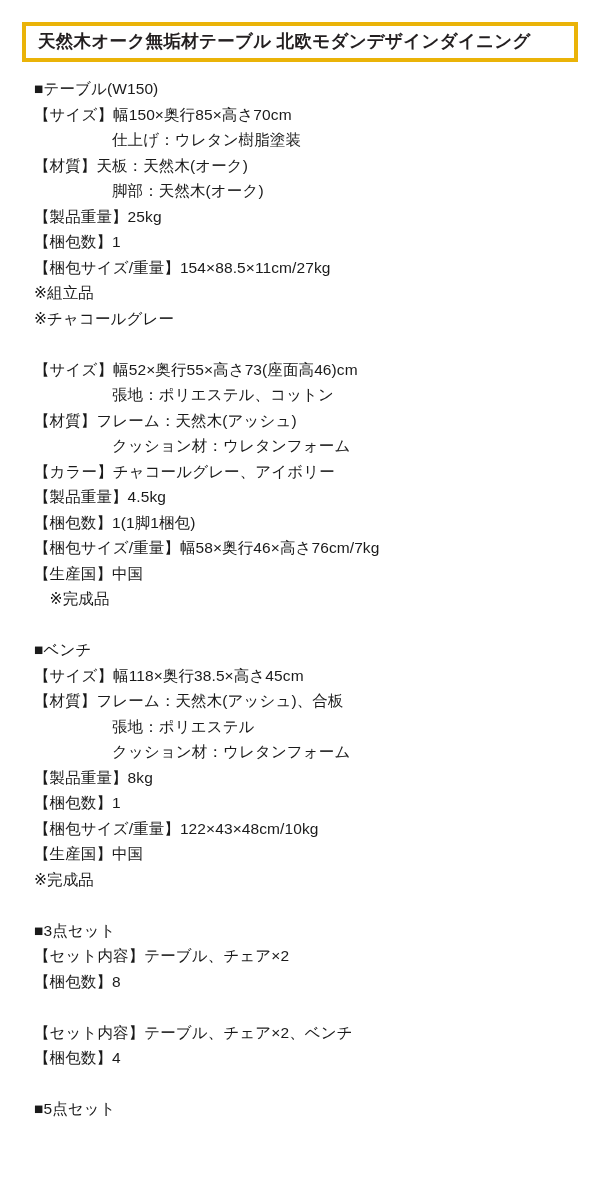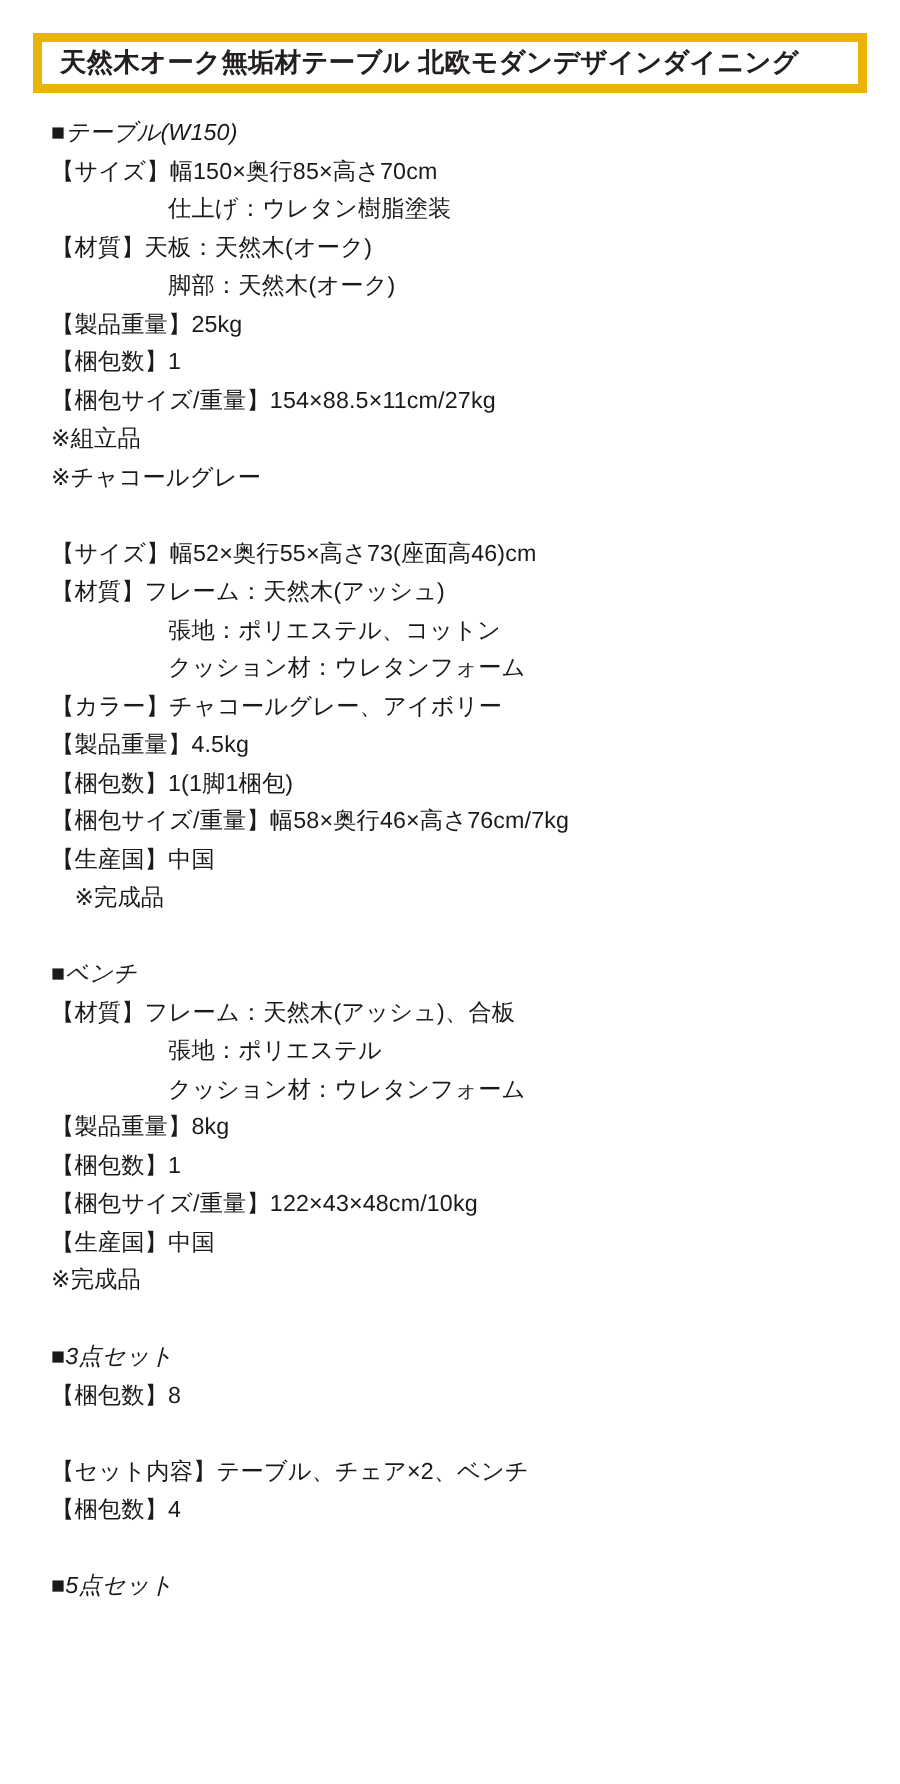--- a/index.html
+++ b/index.html
@@ -16,21 +16,21 @@
   }
   .page {
     width: 600px;
     height: 1189px;
     box-sizing: border-box;
     padding: 22px 0 0 0;
     position: relative;
   }
   .title-box {
     margin: 0 22px;
-    border: 6px solid #eab308;
+    border: 4px solid #eab308;
     box-sizing: border-box;
     height: 40px;
     display: flex;
     align-items: center;
     padding: 0 12px;
   }
   .title-text {
     font-size: 17.5px;
     font-weight: 700;
     letter-spacing: 0.3px;
@@ -48,21 +48,20 @@
   }
   .line {
     white-space: pre;
     min-height: 25.5px;
   }
   .line.blank {
     height: 25.5px;
   }
   .line.heading {
     font-weight: 400;
-    font-style: italic;
   }
 </style>
 </head>
 <body>
 
 <div class="page">
 
   <div class="title-box">
     <div class="title-text">天然木オーク無垢材テーブル 北欧モダンデザインダイニング</div>
   </div>
@@ -73,41 +72,43 @@
       <div class="line">　　　　　仕上げ：ウレタン樹脂塗装</div>
       <div class="line">【材質】天板：天然木(オーク)</div>
       <div class="line">　　　　　脚部：天然木(オーク)</div>
       <div class="line">【製品重量】25kg</div>
       <div class="line">【梱包数】1</div>
       <div class="line">【梱包サイズ/重量】154×88.5×11cm/27kg</div>
       <div class="line">※組立品</div>
       <div class="line">※チャコールグレー</div>
       <div class="line blank">&nbsp;</div>
       <div class="line">【サイズ】幅52×奥行55×高さ73(座面高46)cm</div>
+      <div class="line">　　　　　張地：ポリエステル、コットン</div>
       <div class="line">【材質】フレーム：天然木(アッシュ)</div>
-      <div class="line">　　　　　張地：ポリエステル、コットン</div>
       <div class="line">　　　　　クッション材：ウレタンフォーム</div>
       <div class="line">【カラー】チャコールグレー、アイボリー</div>
       <div class="line">【製品重量】4.5kg</div>
       <div class="line">【梱包数】1(1脚1梱包)</div>
       <div class="line">【梱包サイズ/重量】幅58×奥行46×高さ76cm/7kg</div>
       <div class="line">【生産国】中国</div>
       <div class="line">　※完成品</div>
       <div class="line blank">&nbsp;</div>
       <div class="line heading">■ベンチ</div>
+      <div class="line">【サイズ】幅118×奥行38.5×高さ45cm</div>
       <div class="line">【材質】フレーム：天然木(アッシュ)、合板</div>
       <div class="line">　　　　　張地：ポリエステル</div>
       <div class="line">　　　　　クッション材：ウレタンフォーム</div>
       <div class="line">【製品重量】8kg</div>
       <div class="line">【梱包数】1</div>
       <div class="line">【梱包サイズ/重量】122×43×48cm/10kg</div>
       <div class="line">【生産国】中国</div>
       <div class="line">※完成品</div>
       <div class="line blank">&nbsp;</div>
       <div class="line heading">■3点セット</div>
+      <div class="line">【セット内容】テーブル、チェア×2</div>
       <div class="line">【梱包数】8</div>
       <div class="line blank">&nbsp;</div>
       <div class="line">【セット内容】テーブル、チェア×2、ベンチ</div>
       <div class="line">【梱包数】4</div>
       <div class="line blank">&nbsp;</div>
       <div class="line heading">■5点セット</div>
     </div>
 
 </div>
 

